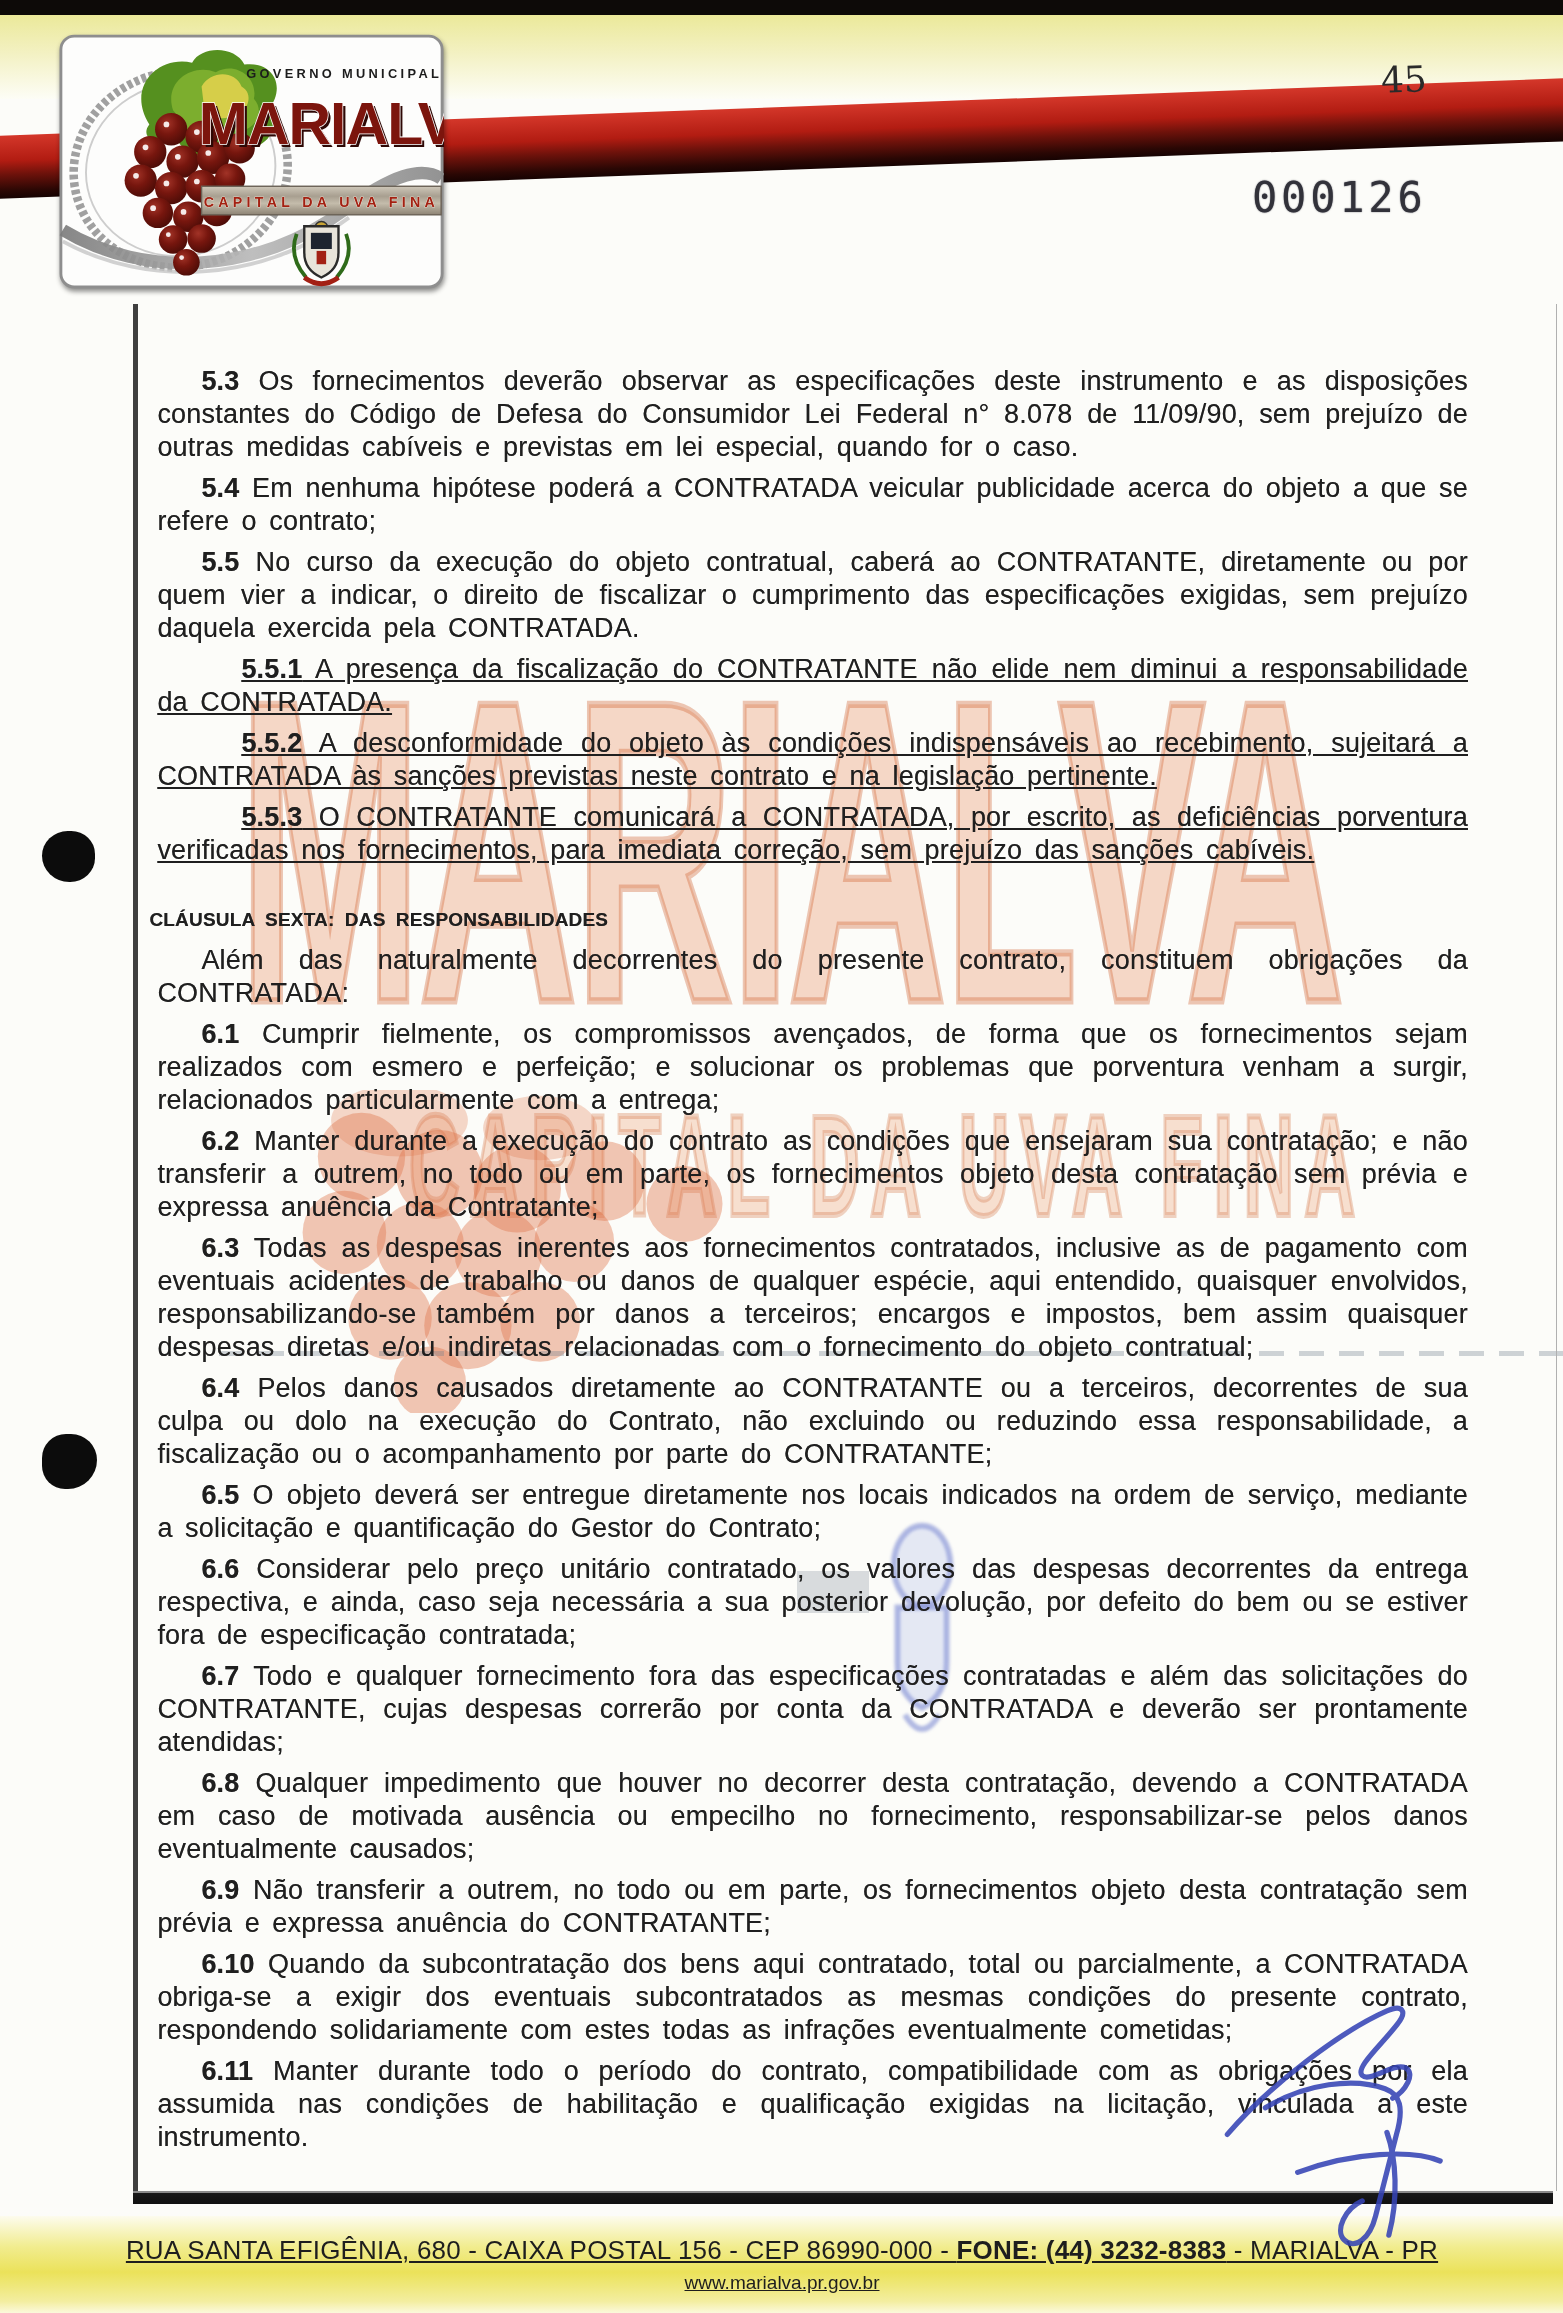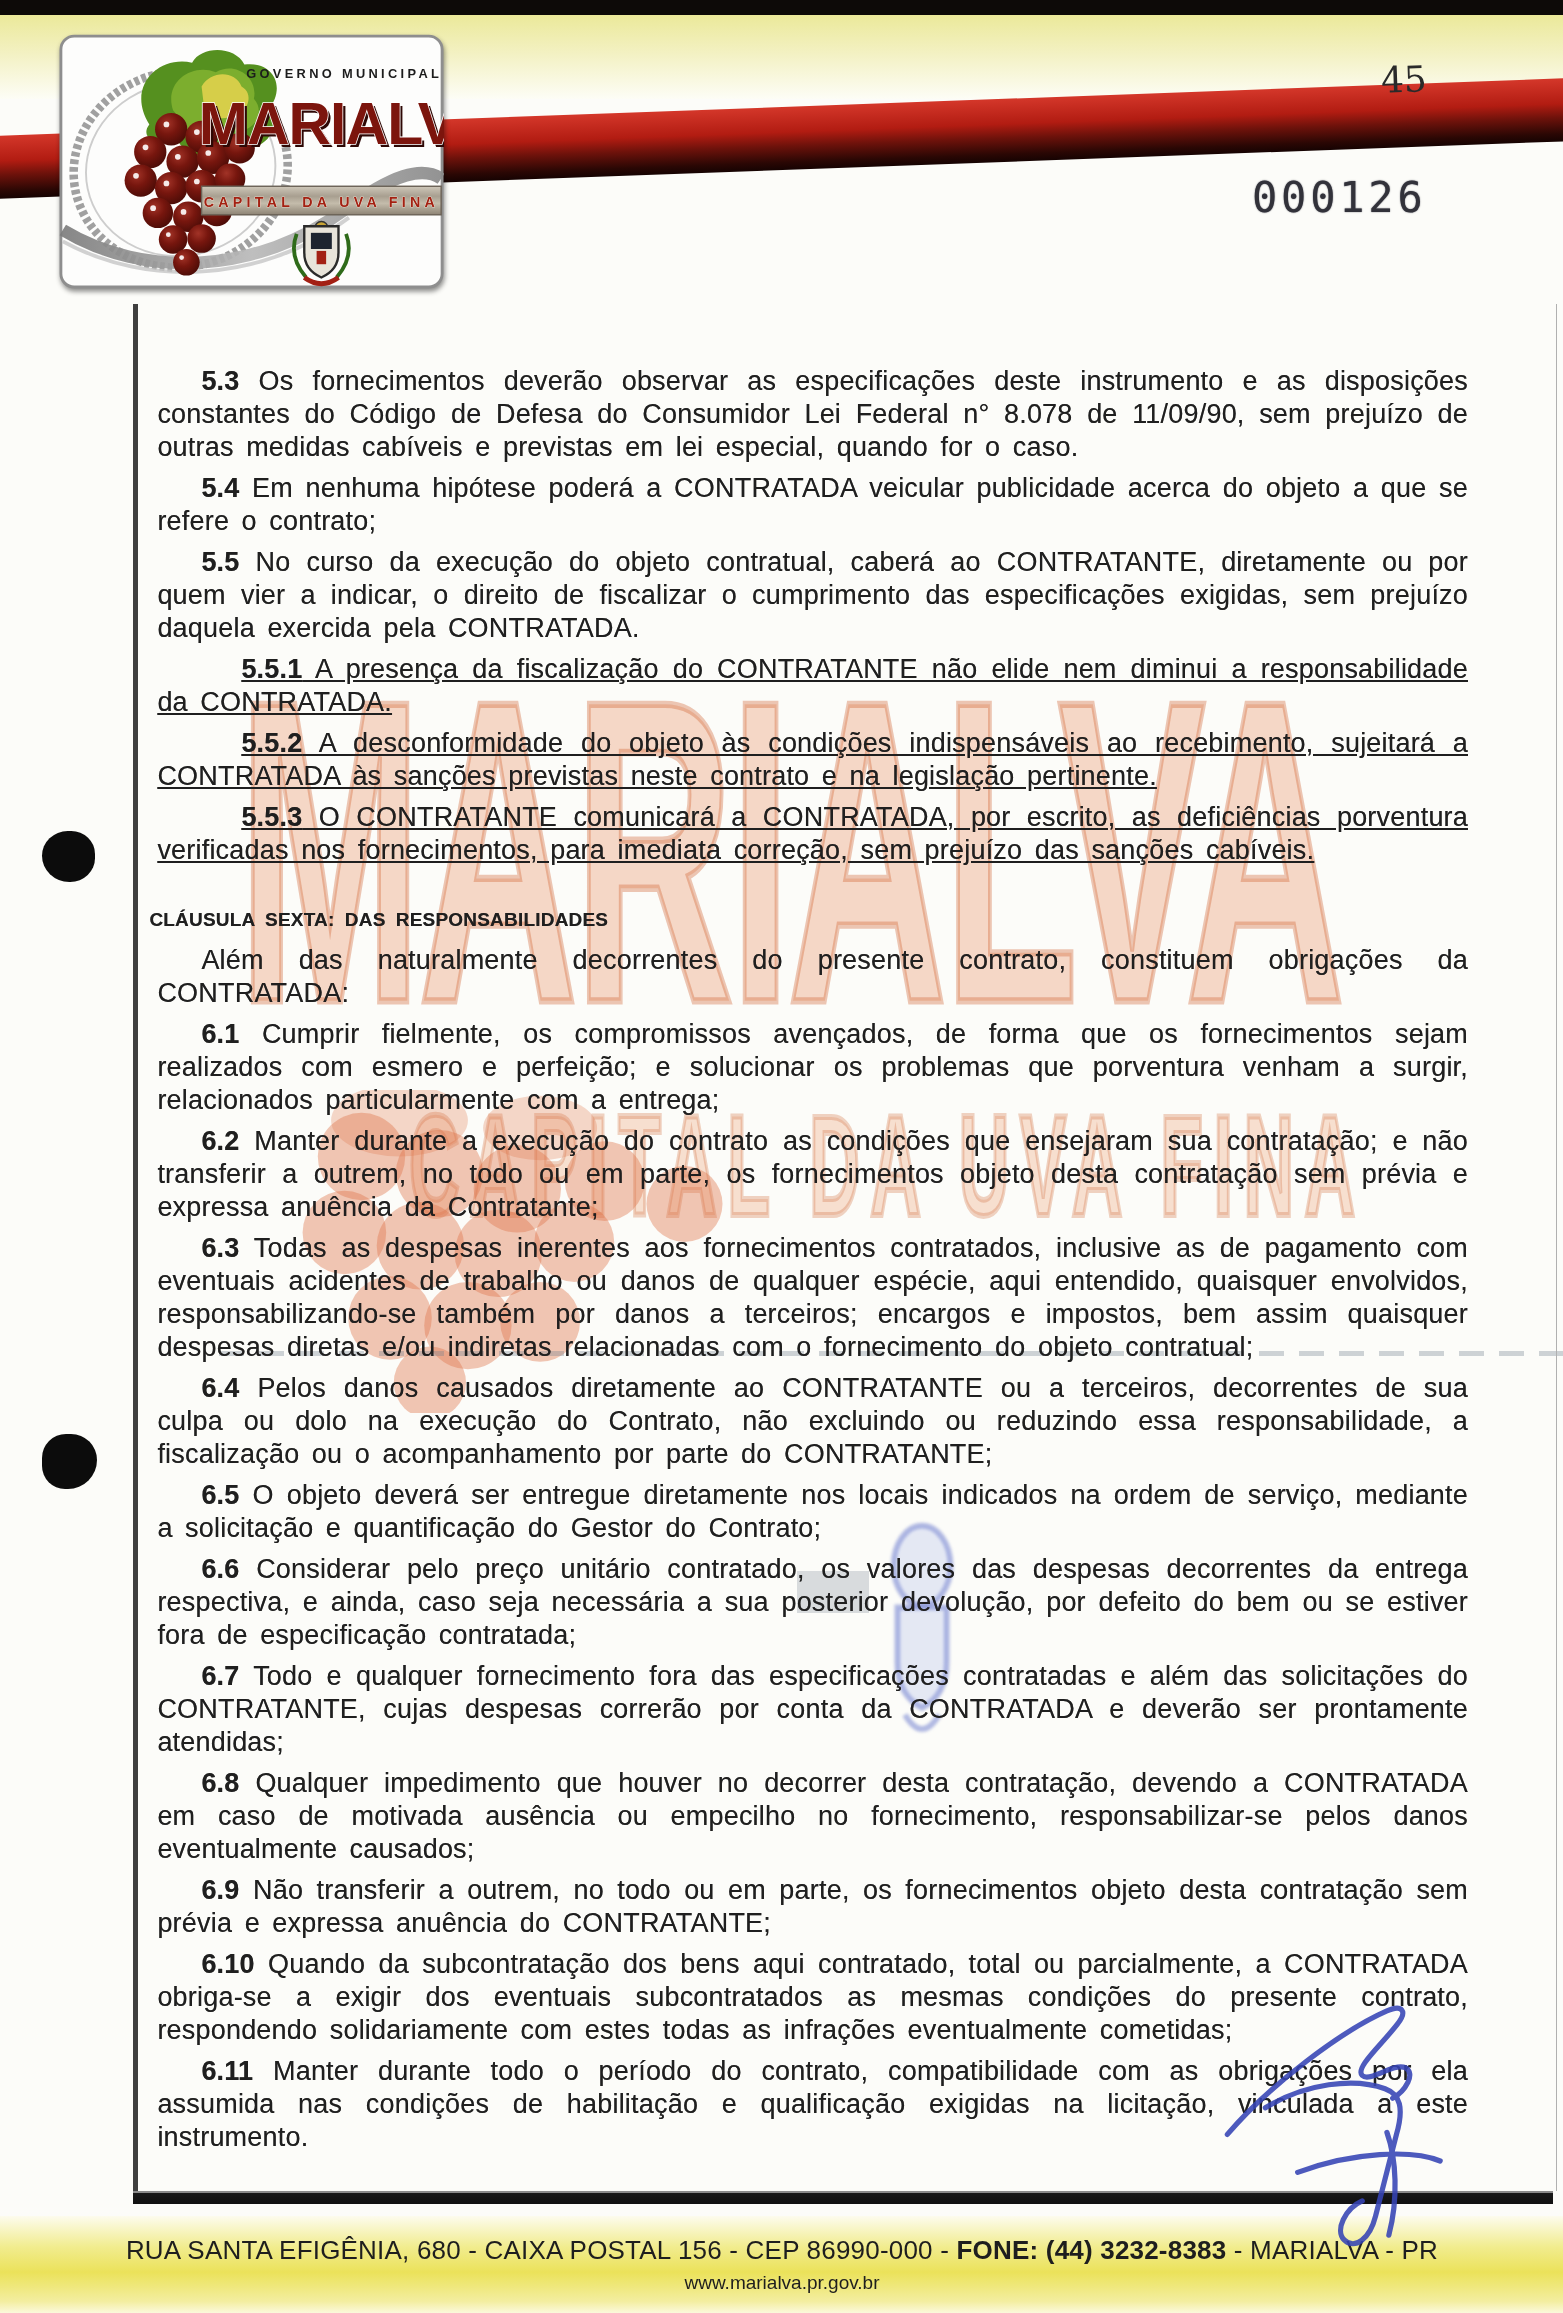--- a/index.html
+++ b/index.html
@@ -50,21 +50,21 @@
   .ind2{text-indent:84px;text-decoration:underline;}
   .section{font-weight:bold;font-size:19px;margin:36px 0 0 0 !important;letter-spacing:0.2px;}
   
   .scan-streak{position:absolute;left:219px;top:1351px;width:1345px;height:4.8px;z-index:1;opacity:.55;
     background:repeating-linear-gradient(90deg,rgba(110,125,140,.6) 0 25px,rgba(110,125,140,0) 25px 40px);}
   .smudge{position:absolute;left:797px;top:1571px;width:72px;height:42px;background:#ccd0d3;opacity:.75;z-index:1;}
   .signature{position:absolute;left:1210px;top:1990px;z-index:7;}
   
   .footer{position:absolute;left:0;top:2216px;width:100%;height:97px;z-index:3;
     background:linear-gradient(180deg,#fdfcee 0%,#f1ec8e 32%,#ebe25a 58%,#f3eea0 88%,#fbf9dc 100%);
-    color:#1e1e1e;text-align:center;}
+    color:#1e1e1e;text-align:center;text-decoration:underline;}
   .footer-line1{margin-top:19px;font-size:26px;letter-spacing:0.2px;}
   .footer-line1 b{letter-spacing:0.2px;}
   .footer-line2{margin-top:5.7px;font-size:19px;}
 </style>
 </head>
 <body>
 
 <div class="page">
 
   <div class="top-strip"></div>

